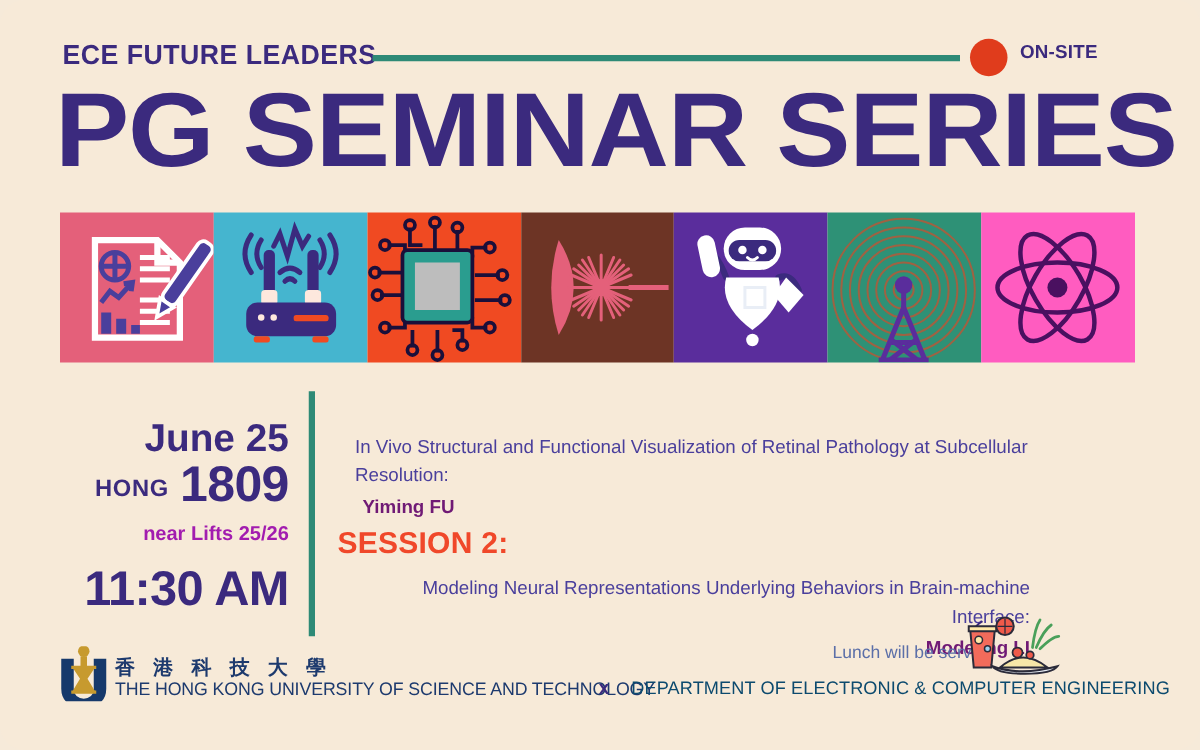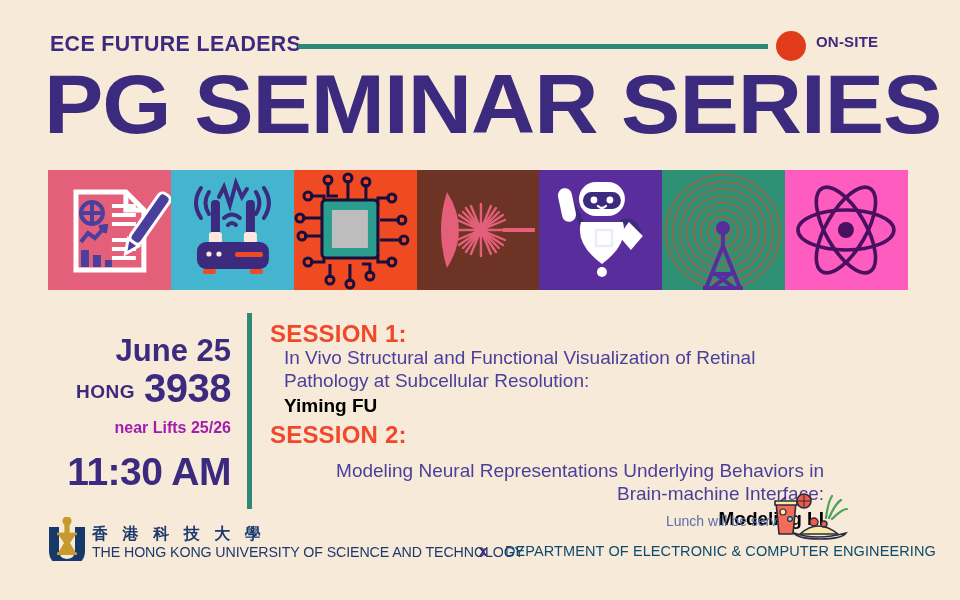--- a/index.html
+++ b/index.html
@@ -155,31 +155,32 @@
     color: #f0482a;
     letter-spacing: 0.2px;
   }
   #session1-head { top: 320px; }
   #session2-head { top: 421px; }
 
   .session-body {
     position: absolute;
     left: 284px;
     width: 540px;
-    font-size: 19px;
+    font-size: 15px;
     line-height: 23px;
     color: #4a3f9c;
   }
   #session1-body { top: 346px; }
   #session2-body { top: 459px; text-align: right; }
   .speaker {
     display: block;
     font-weight: bold;
-    color: #000000;
+    color: #701a75;
     margin-top: 2px;
+    margin-left: 6px;
   }
 
   
   .lunch-note {
     position: absolute;
     left: 666px;
     top: 513px;
     font-size: 14px;
     color: #5b6fa8;
     white-space: nowrap;
@@ -418,26 +419,25 @@
         </g>
         <circle cx="61" cy="60" r="8" fill="#4a1060"></circle>
       </svg>
     </div>
 
   </div>
 
   <div class="divider"></div>
   <div class="date-line">June 25</div>
   <div class="room-line">
-    <span class="room-label">HONG</span><span class="room-number">3938</span>
+    <span class="room-label">HONG</span><span class="room-number">1809</span>
   </div>
   <div class="lifts-line">near Lifts 25/26</div>
   <div class="time-line">11:30 AM</div>
 
-  <div class="session-head" id="session1-head">SESSION 1:</div>
   <div class="session-body" id="session1-body">
     <span>In Vivo Structural and Functional Visualization of Retinal Pathology at Subcellular Resolution:</span>
     <span class="speaker">Yiming FU</span>
   </div>
 
   <div class="session-head" id="session2-head">SESSION 2:</div>
   <div class="session-body" id="session2-body">
     <span>Modeling Neural Representations Underlying Behaviors in Brain-machine Interface:</span>
     <span class="speaker">Modeling LI</span>
   </div>

